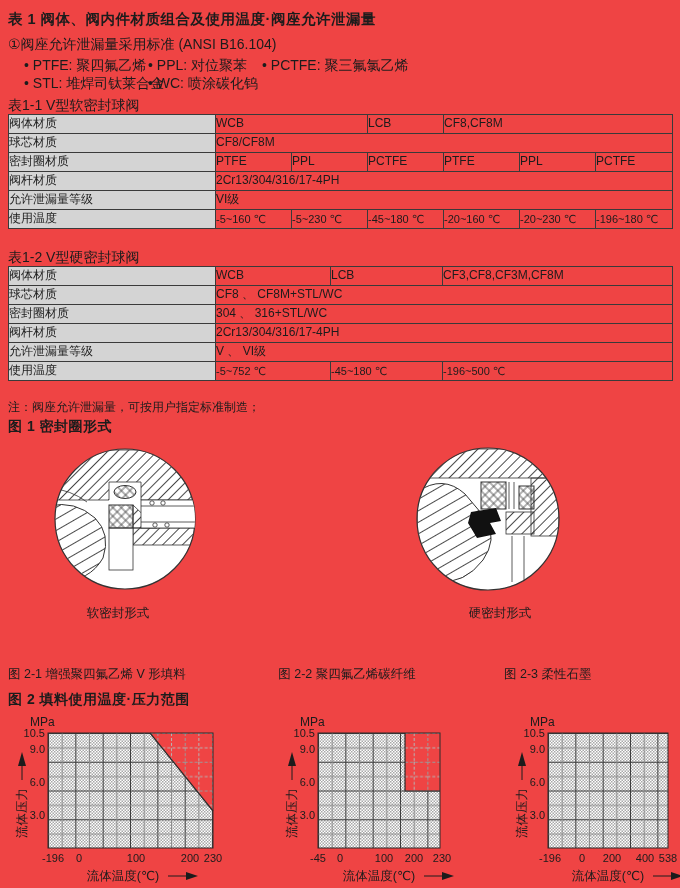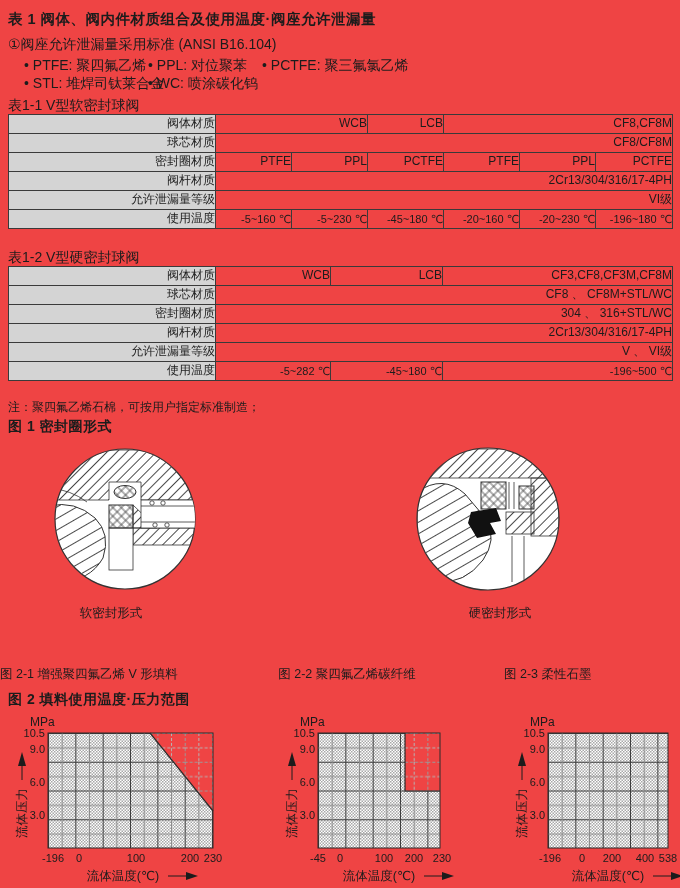--- a/index.html
+++ b/index.html
@@ -5,21 +5,21 @@
   html,body{margin:0;padding:0;background:#fff;}
   .page{position:relative;width:680px;height:888px;background:#ef4444;overflow:hidden;
         font-family:"Liberation Sans","DejaVu Sans",sans-serif;color:#1c1c1c;}
   .abs{position:absolute;}
   .h1{font-size:14.5px;font-weight:bold;letter-spacing:0.5px;}
   .h2{font-size:14px;font-weight:bold;letter-spacing:0.5px;}
   .body-text{font-size:14px;text-align:right;}
   .small-text{font-size:12px;}
   table{border-collapse:collapse;table-layout:fixed;width:664px;}
   td,th{border:1px solid #3a3a3a;height:18px;font-size:12px;font-weight:normal;
-        text-align:right;padding:0;line-height:1.1;overflow:hidden;white-space:nowrap;}
+        text-align:left;padding:0;line-height:1.1;overflow:hidden;white-space:nowrap;}
   th{background:#d4d4d4;}
   .temp td{font-size:11px;margin-top:20px;}
   .fig-caption{font-size:12.5px;text-align:center;}
   .chart-caption{font-size:12.5px;}
   .center{text-align:center;}
   svg text{fill:#1c1c1c;}
   .ct-tick{font-size:11px;}
   .ct-unit{font-size:12px;}
   .ct-axis{font-size:12.5px;}
 </style>
@@ -140,28 +140,28 @@
     <tr>
       <th>阀杆材质</th>
       <td colspan="3">2Cr13/304/316/17-4PH</td>
     </tr>
     <tr>
       <th>允许泄漏量等级</th>
       <td colspan="3">V 、 VI级</td>
     </tr>
     <tr class="temp">
       <th>使用温度</th>
-      <td>-5~282 ℃</td>
+      <td>-5~752 ℃</td>
       <td>-45~180 ℃</td>
       <td>-196~500 ℃</td>
     </tr>
   </tbody>
     </table>
 
-  <div class="abs small-text" style="left:8px;top:399px;">注：聚四氟乙烯石棉，可按用户指定标准制造；</div>
+  <div class="abs small-text" style="left:8px;top:399px;">注：阀座允许泄漏量，可按用户指定标准制造；</div>
 
   <div class="abs h2" style="left:8px;top:418px;">图 1 密封圈形式</div>
 
   <svg class="abs" style="left:45px;top:444px;" width="160" height="150" viewBox="0 0 160 150">
     <defs>
         <clipPath id="clipL">
           <circle cx="80" cy="75" r="70"></circle>
         </clipPath>
       </defs>
     <circle cx="80" cy="75" r="70" fill="#ffffff" stroke="#333" stroke-width="1.2"></circle>
@@ -175,21 +175,21 @@
       <circle cx="107" cy="59" r="2.2" fill="#fff" stroke-width="0.8"></circle>
       <circle cx="118" cy="59" r="2.2" fill="#fff" stroke-width="0.8"></circle>
       <circle cx="110" cy="81" r="2.2" fill="#fff" stroke-width="0.8"></circle>
       <circle cx="122" cy="81" r="2.2" fill="#fff" stroke-width="0.8"></circle>
       <rect x="64" y="84" width="24" height="42" fill="#ffffff" stroke-width="0.8"></rect>
       <ellipse cx="80" cy="48" rx="11" ry="6.5" fill="url(#crosshatch)" stroke-width="1"></ellipse>
       <rect x="64" y="61" width="24" height="23" fill="url(#crosshatch)" stroke-width="1"></rect>
       <path d="M5,44 Q26,46 42,58" fill="none" stroke-width="0.8"></path>
     </g>
   </svg>
-  <div class="abs fig-caption" style="left:56px;top:605px;width:110px;">软密封形式</div>
+  <div class="abs fig-caption" style="left:63px;top:605px;width:110px;">软密封形式</div>
 
   <svg class="abs" style="left:413px;top:444px;" width="160" height="150" viewBox="0 0 160 150">
     <defs>
         <clipPath id="clipR">
           <circle cx="75" cy="75" r="71"></circle>
         </clipPath>
       </defs>
     <circle cx="75" cy="75" r="71" fill="#ffffff" stroke="#333" stroke-width="1.2"></circle>
     <g clip-path="url(#clipR)" stroke="#333">
       <path d="M4,5 H146 V34 H4 Z" fill="url(#hatch45)" stroke-width="0.8"></path>
@@ -199,21 +199,21 @@
       <rect x="68" y="38" width="25" height="27" fill="url(#crosshatch)" stroke-width="1"></rect>
       <rect x="106" y="42" width="15" height="23" fill="url(#crosshatch)" stroke-width="1"></rect>
       <path d="M96,38 V65 M101,38 V65" fill="none" stroke-width="0.8"></path>
       <path d="M58,68 L83,64 L88,77 L77,79 L83,90 L64,94 L55,79 Z" fill="#111" stroke="none"></path>
       <path d="M99,92 V138 M111,92 V138" fill="none" stroke-width="0.8"></path>
     </g>
   </svg>
   <div class="abs fig-caption" style="left:445px;top:605px;width:110px;">硬密封形式</div>
 
   <div class="abs h2" style="left:8px;top:643px;margin-top:48px;">图 2 填料使用温度·压力范围</div>
-  <div class="abs chart-caption" style="left:0;top:666px;">图 2-1 增强聚四氟乙烯 V 形填料</div>
+  <div class="abs chart-caption" style="left:8px;top:666px;">图 2-1 增强聚四氟乙烯 V 形填料</div>
   <div class="abs chart-caption center" style="left:262px;top:666px;width:170px;">
     <div>图 2-2 聚四氟乙烯碳纤维</div>
   </div>
   <div class="abs chart-caption" style="left:504px;top:666px;">图 2-3 柔性石墨</div>
 
   <svg class="abs" style="left:8px;top:706px;" width="224" height="182" viewBox="0 0 224 182">
     <rect x="40" y="27" width="165" height="115" fill="url(#gridlight)"></rect>
     <polygon points="40,27 142,27 205,105 205,142 40,142" fill="url(#stipple)"></polygon>
     <polygon points="40,27 142,27 205,105 205,142 40,142" fill="url(#gridmix)"></polygon>
     <line x1="142" y1="27" x2="205" y2="105" stroke="#2a2a2a" stroke-width="1.2"></line>

